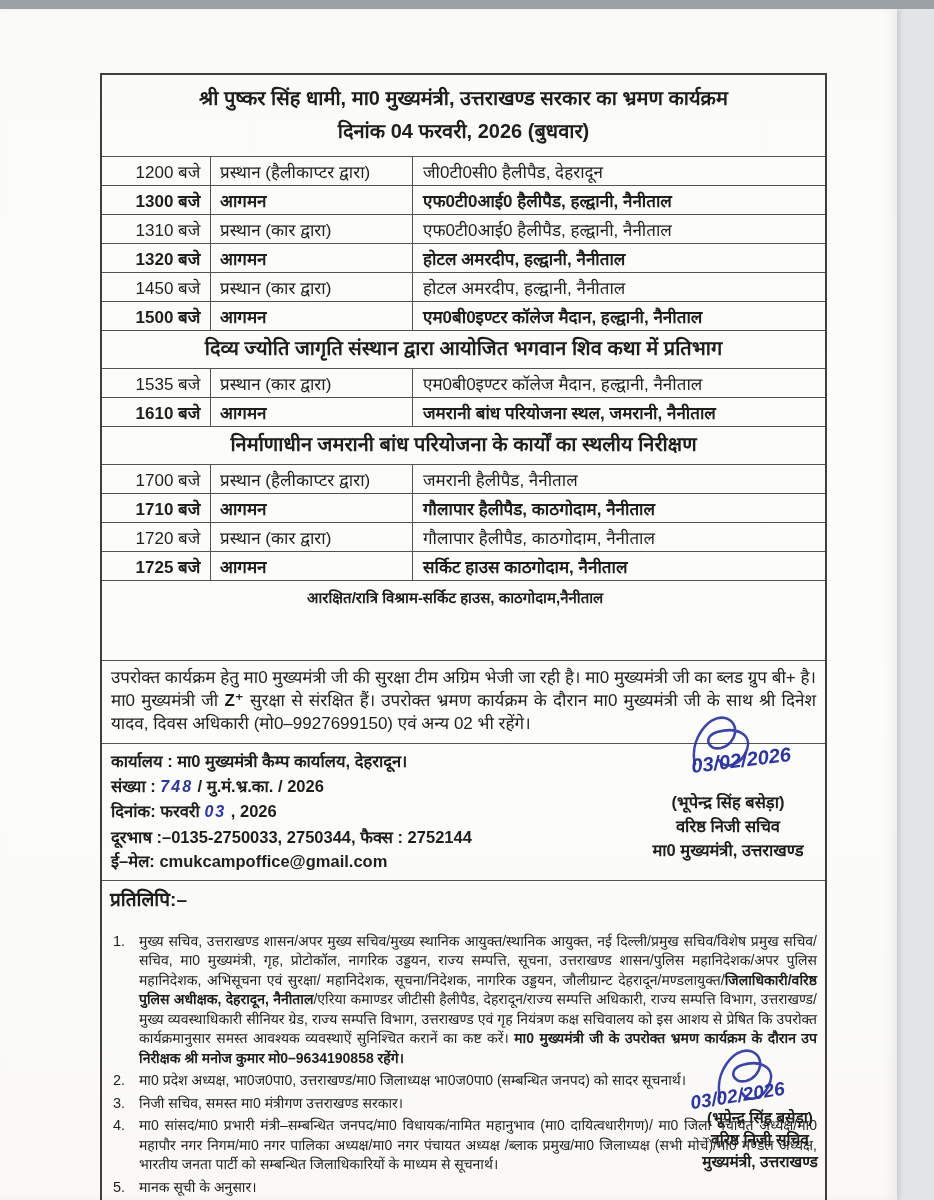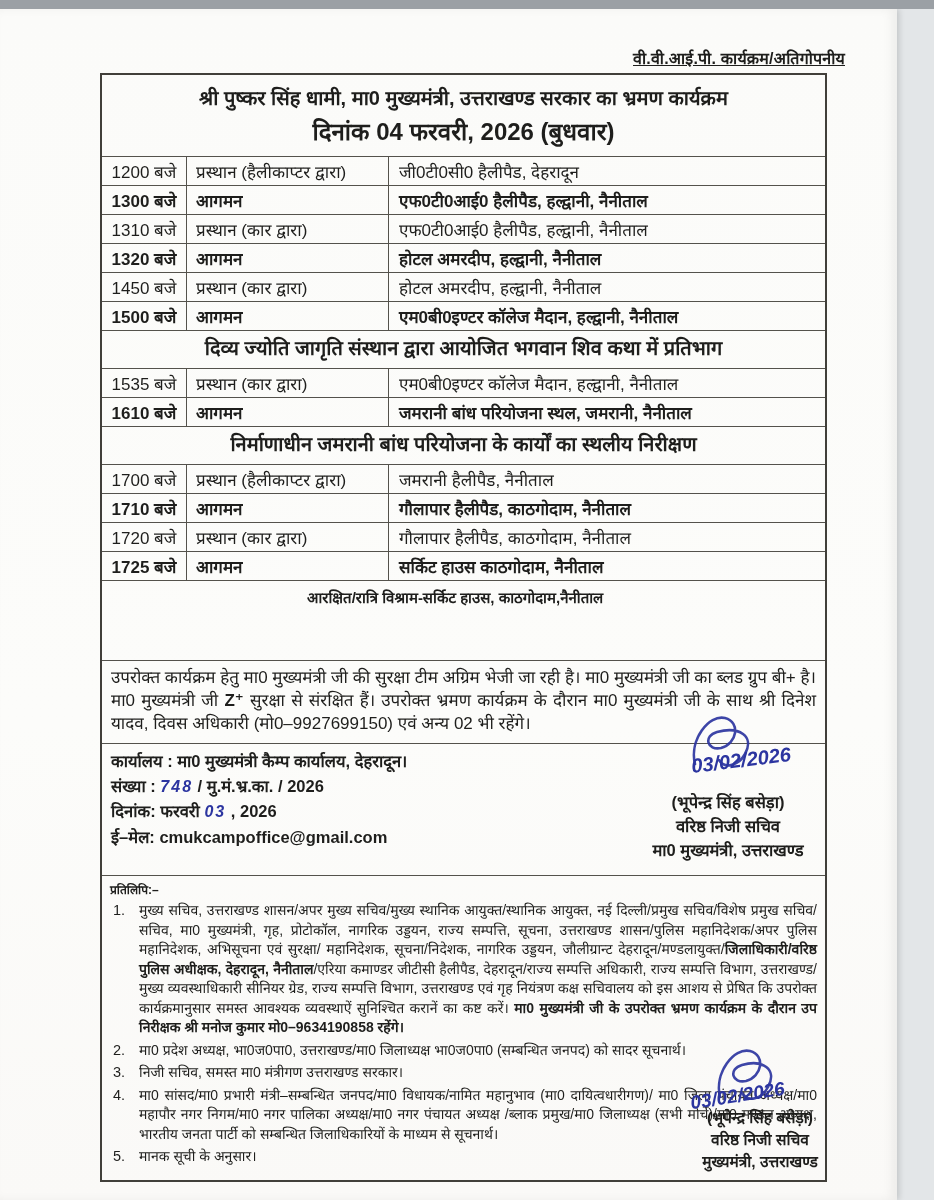--- a/index.html
+++ b/index.html
@@ -19,55 +19,54 @@
     position:absolute;top:38px;right:52px;font-size:16px;font-weight:700;
     text-decoration:underline;letter-spacing:.2px;white-space:nowrap;
   }
   
   .doc{
     position:absolute;left:100px;top:64px;width:727px;
     border:2px solid #413f3a;box-sizing:border-box;background:transparent;
   }
   .titleblock{padding:6px 2px 8px;text-align:center;}
   .titleblock .t1{font-size:20px;font-weight:700;white-space:nowrap;line-height:34px;}
-  .titleblock .t2{font-size:24px;font-weight:700;white-space:nowrap;line-height:33px;}
+  .titleblock .t2{font-size:20px;font-weight:700;white-space:nowrap;line-height:33px;}
   .trow{display:flex;border-top:1.5px solid #54524c;min-height:28px;align-items:center;font-size:17px;}
   .trow.b{font-weight:700;}
-  .cell-time{width:84px;flex:0 0 84px;text-align:center;border-right:1.5px solid #54524c;align-self:stretch;display:flex;align-items:center;justify-content:center;white-space:nowrap;}
+  .cell-time{width:84px;flex:0 0 84px;text-align:center;border-right:1.5px solid #54524c;align-self:stretch;display:flex;align-items:center;justify-content:center;white-space:nowrap;padding-left:24px;}
   .cell-event{width:202px;flex:0 0 202px;padding-left:9px;border-right:1.5px solid #54524c;align-self:stretch;display:flex;align-items:center;white-space:nowrap;box-sizing:border-box;}
   .cell-place{flex:1;padding-left:10px;white-space:nowrap;}
   .srow{border-top:1.5px solid #54524c;text-align:center;font-size:20px;font-weight:700;padding:3px 0 6px;line-height:28px;}
   .nrow{border-top:1.5px solid #54524c;font-size:15px;font-weight:700;padding:4px 4px 7px 205px;line-height:26px;white-space:nowrap;}
   .noterow{border-top:1.5px solid #54524c;font-size:17px;line-height:23px;text-align:justify;padding:5px 9px 8px;margin-top:42px;}
   .noterow .b{font-weight:700;}
   
   .officerow{border-top:1.5px solid #54524c;position:relative;min-height:120px;padding:5px 9px 6px;font-weight:700;font-size:16.5px;line-height:24.5px;}
   .officerow .oline{white-space:nowrap;}
   .hw{color:#2c35a0;font-style:italic;font-weight:600;letter-spacing:2px;}
   .officerow .hw{font-size:16px;}
   .signmid{position:absolute;right:2px;top:46px;width:190px;text-align:center;font-size:16.5px;font-weight:600;line-height:24px;}
   .sig-svg{position:absolute;pointer-events:none;}
   .hwdate{position:absolute;color:#2c35a0;font-style:italic;font-weight:600;font-size:20px;white-space:nowrap;}
   .hwdate.mid{right:34px;top:4px;transform:rotate(-7deg);}
   
   .copyrow{border-top:1.5px solid #54524c;padding:5px 8px 10px;}
-  .copyhead{font-size:12px;font-weight:700;margin-bottom:3px;}
+  .copyhead{font-size:19px;font-weight:700;margin-bottom:20px;}
   .copyitem{display:flex;margin-bottom:3px;}
   .copyitem .num{flex:0 0 26px;font-size:14.5px;padding-left:3px;line-height:19.5px;}
   .copyitem .txt{flex:1;font-size:14px;line-height:19.5px;text-align:justify;}
   .copyitem .txt .b{font-weight:700;}
   
   .signbottom{position:absolute;left:660px;top:1098px;width:200px;text-align:center;font-size:15.5px;font-weight:600;line-height:22px;}
   .hwdate.bottom{left:30px;top:-22px;transform:rotate(-9deg);font-size:19px;}
 </style>
 </head>
 <body>
 
 <div class="paper">
-  <div class="classification">वी.वी.आई.पी. कार्यक्रम/अतिगोपनीय</div>
 
   <div class="doc">
     <div class="titleblock">
       <div class="t1">श्री पुष्कर सिंह धामी, मा0 मुख्यमंत्री, उत्तराखण्ड सरकार का भ्रमण कार्यक्रम</div>
       <div class="t2">दिनांक 04 फरवरी, 2026 (बुधवार)</div>
     </div>
 
     <div>
         <div class="trow">
           <div class="cell-time">1200 बजे</div>
@@ -134,20 +133,21 @@
         <div class="nrow">आरक्षित/रात्रि विश्राम-सर्किट हाउस, काठगोदाम,नैनीताल</div>
       </div>
 
     <div class="noterow"><span><span>उपरोक्त कार्यक्रम हेतु मा0 मुख्यमंत्री जी की सुरक्षा टीम अग्रिम भेजी जा रही है। मा0 मुख्यमंत्री जी का ब्लड ग्रुप बी+ है। मा0 मुख्यमंत्री जी </span><span class="b">Z⁺</span><span> सुरक्षा से संरक्षित हैं। उपरोक्त भ्रमण कार्यक्रम के दौरान मा0 मुख्यमंत्री जी के साथ श्री दिनेश यादव, दिवस अधिकारी (मो0–9927699150) एवं अन्य 02 भी रहेंगे।</span></span></div>
 
     <div class="officerow">
       <div>
           <div class="oline"><span>कार्यालय : मा0 मुख्यमंत्री कैम्प कार्यालय, देहरादून।</span></div>
           <div class="oline"><span>संख्या : </span><span class="hw">748</span><span> / मु.मं.भ्र.का. / 2026</span></div>
           <div class="oline"><span>दिनांक: फरवरी </span><span class="hw">03</span><span> , 2026</span></div>
+          <div class="oline"><span>दूरभाष :–0135-2750033, 2750344, फैक्स : 2752144</span></div>
           <div class="oline"><span>ई–मेल: cmukcampoffice@gmail.com</span></div>
         </div>
 
       <svg class="sig-svg" style="right:58px;top:-34px;" width="86" height="66" viewBox="0 0 86 66">
         <path d="M14 54 C 8 30, 28 4, 44 8 C 60 12, 56 34, 40 38 C 26 41, 22 26, 36 22 C 58 16, 74 26, 64 44 C 58 55, 44 60, 38 50" fill="none" stroke="#2c35a0" stroke-width="2.6" stroke-linecap="round" opacity="0.92"></path>
       </svg>
       <div class="hwdate mid">03/02/2026</div>
 
       <div class="signmid">
         <div>(भूपेन्द्र सिंह बसेड़ा)</div>

